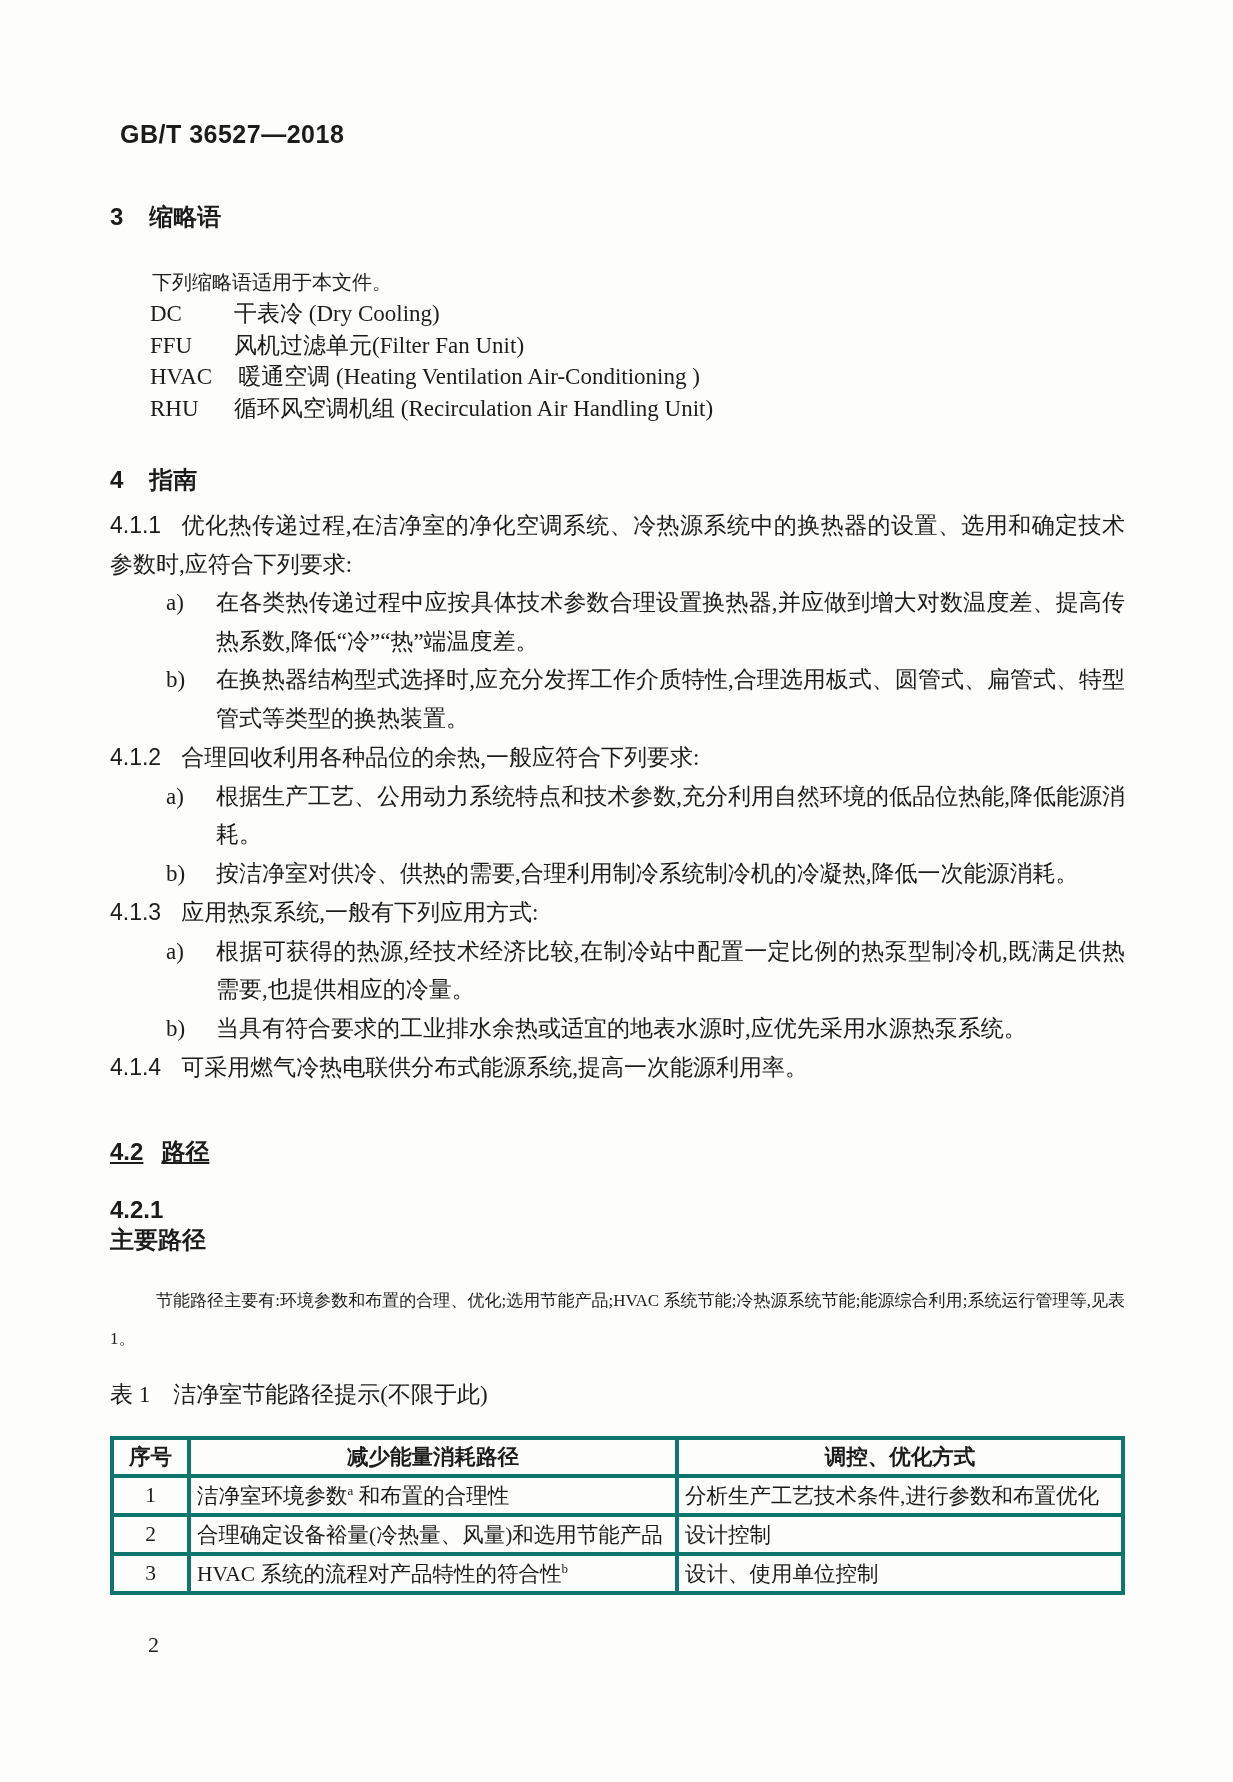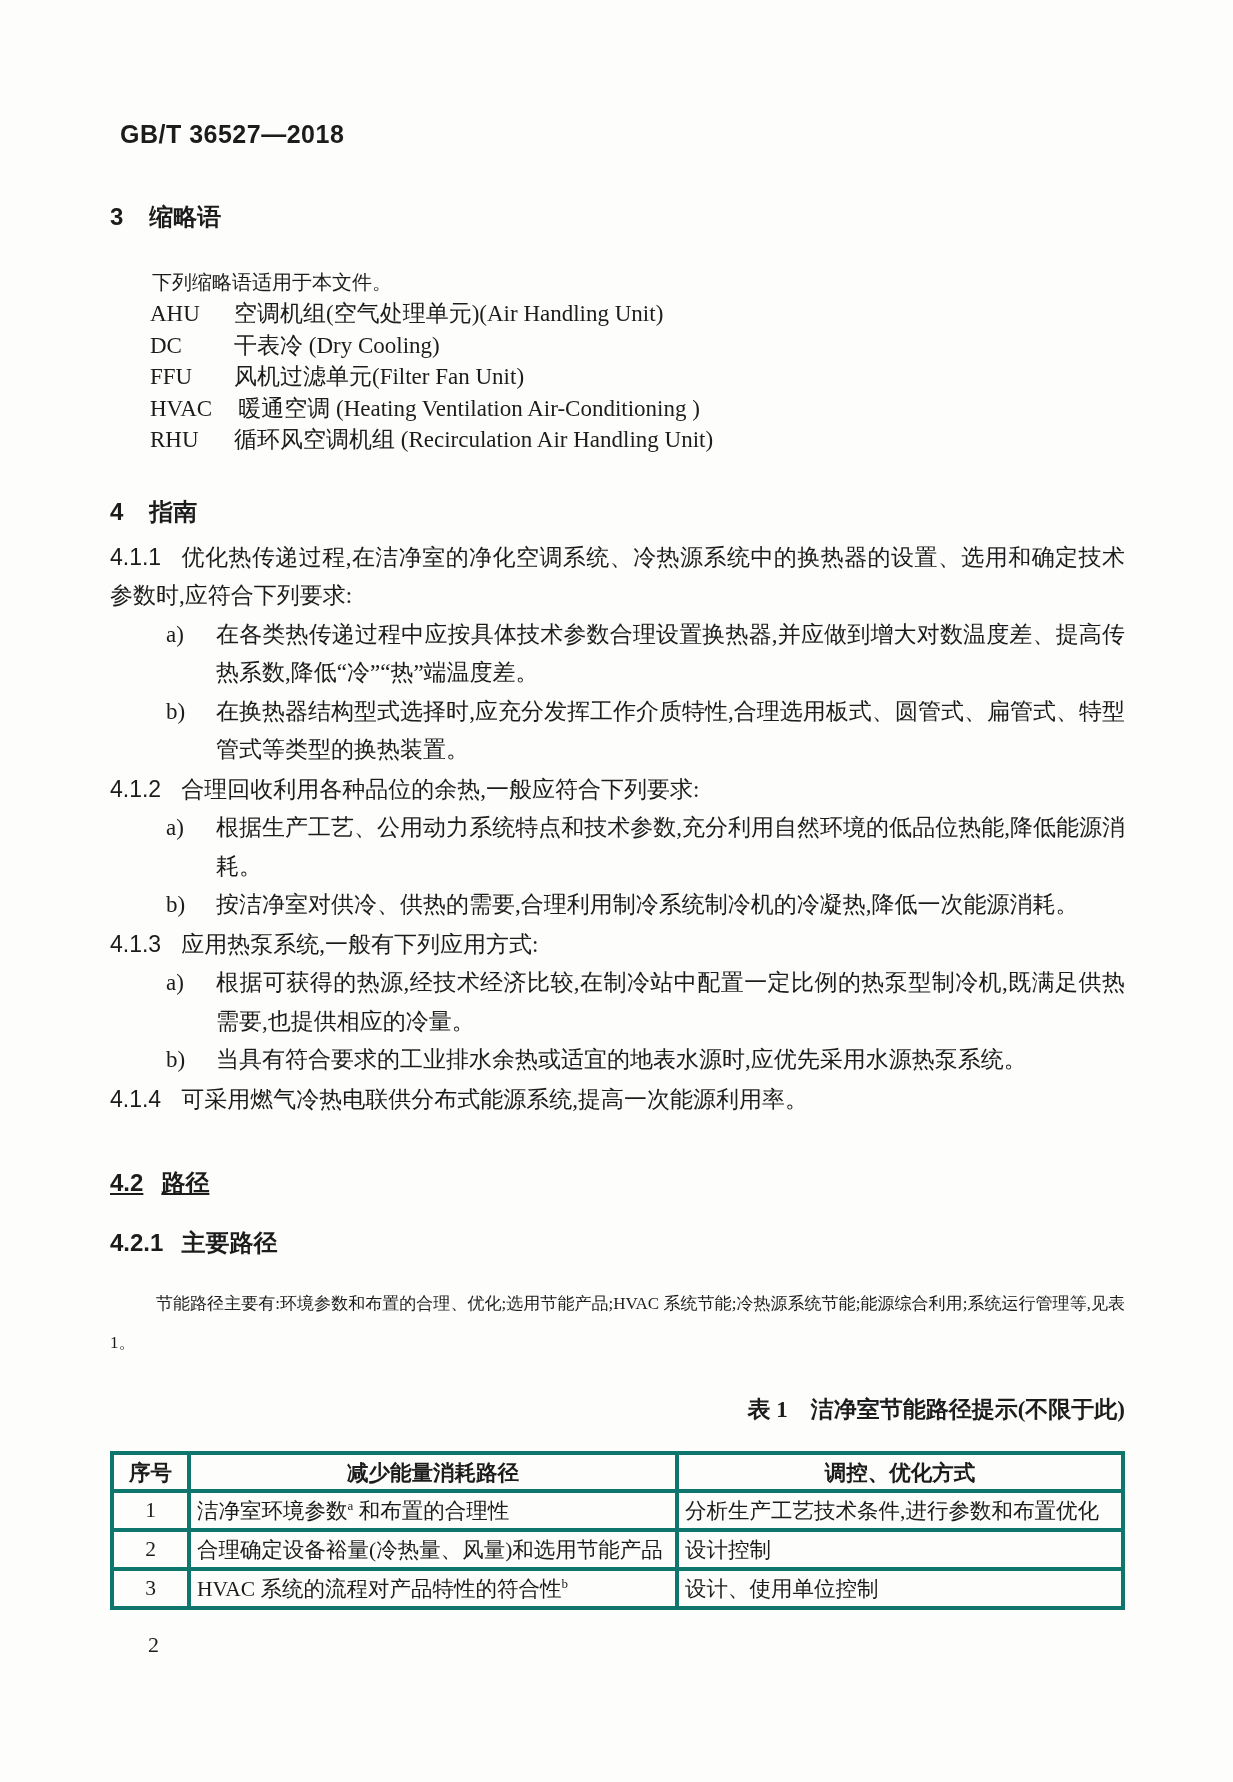--- a/index.html
+++ b/index.html
@@ -31,21 +31,21 @@
     font-size: 24px;
     display: flex;
     align-items: baseline;
   }
   .h-sec .num { margin-right: 26px; font-family: "Liberation Sans", "DejaVu Sans", sans-serif; }
   .h-sub .num { margin-right: 18px; }
   .h3 { margin-top: 52px; }
   .h4 { margin-top: 40px; }
   .h41 { margin-top: 30px; }
   .h42 { margin-top: 48px; text-decoration: underline; }
-  .h421 { margin-top: 28px; }
+  .h421 { margin-top: 28px; flex-direction: column; }
   
   .intro-line {
     margin-top: 34px;
     margin-left: 42px;
     font-size: 20px;
     line-height: 31px;
   }
   .abbr-row {
     margin-left: 40px;
     font-size: 23px;
@@ -73,23 +73,23 @@
   
   .para-indent {
     margin-top: 26px;
     font-size: 17px;
     line-height: 38.5px;
     text-indent: 46px;
     text-align: justify;
   }
   
   .tbl-caption {
-    margin-top: 32px;
-    text-align: right;
-    font-weight: bold;
+    margin-top: 20px;
+    text-align: left;
+    font-weight: normal;
     font-size: 23px;
   }
   table.tbl {
     margin-top: 26px;
     width: 100%;
     border-collapse: collapse;
     border: 2px solid #111;
     border-top: 4px solid #111;
     border-bottom: 4px solid #111;
     font-size: 21.5px;
@@ -125,23 +125,20 @@
     <div class="doc-code">GB/T 36527—2018</div>
 
     <div class="h-sec h3">
       <span class="num">3</span>
       <span>缩略语</span>
     </div>
 
     <div class="intro-line">下列缩略语适用于本文件。</div>
 
     <div class="abbr-row">
-      <span class="abbr">AHU</span><span class="abbr-def">空调机组(空气处理单元)(Air Handling Unit)</span>
-    </div>
-    <div class="abbr-row">
       <span class="abbr">DC</span><span class="abbr-def">干表冷 (Dry Cooling)</span>
     </div>
     <div class="abbr-row">
       <span class="abbr">FFU</span><span class="abbr-def">风机过滤单元(Filter Fan Unit)</span>
     </div>
     <div class="abbr-row">
       <span class="abbr">HVAC</span><span class="abbr-def">暖通空调 (Heating Ventilation Air-Conditioning )</span>
     </div>
     <div class="abbr-row">
       <span class="abbr">RHU</span><span class="abbr-def">循环风空调机组 (Recirculation Air Handling Unit)</span>

